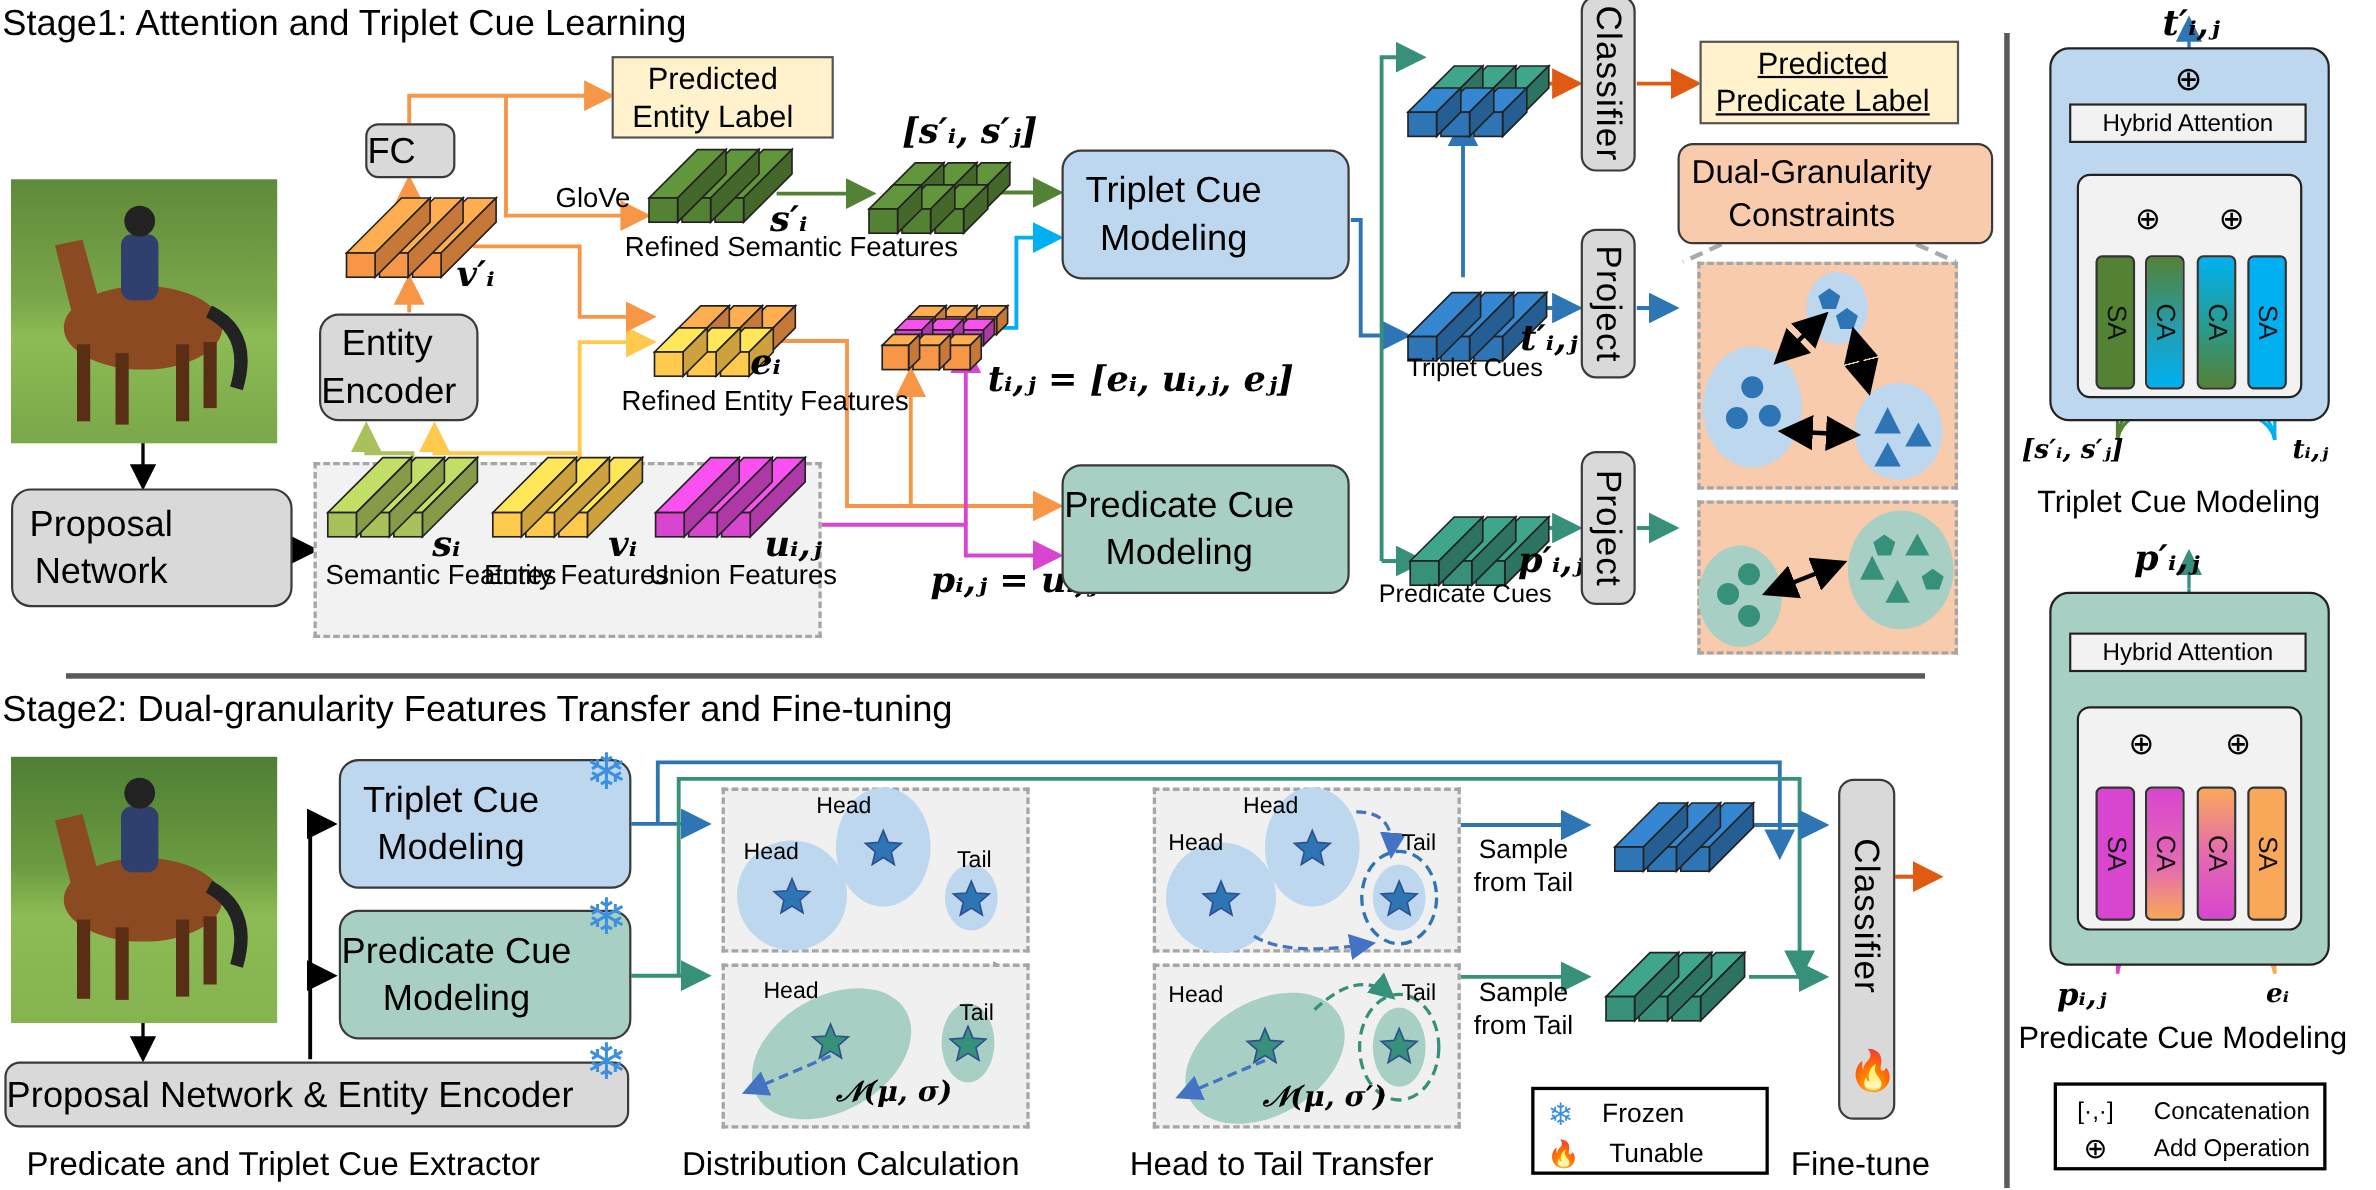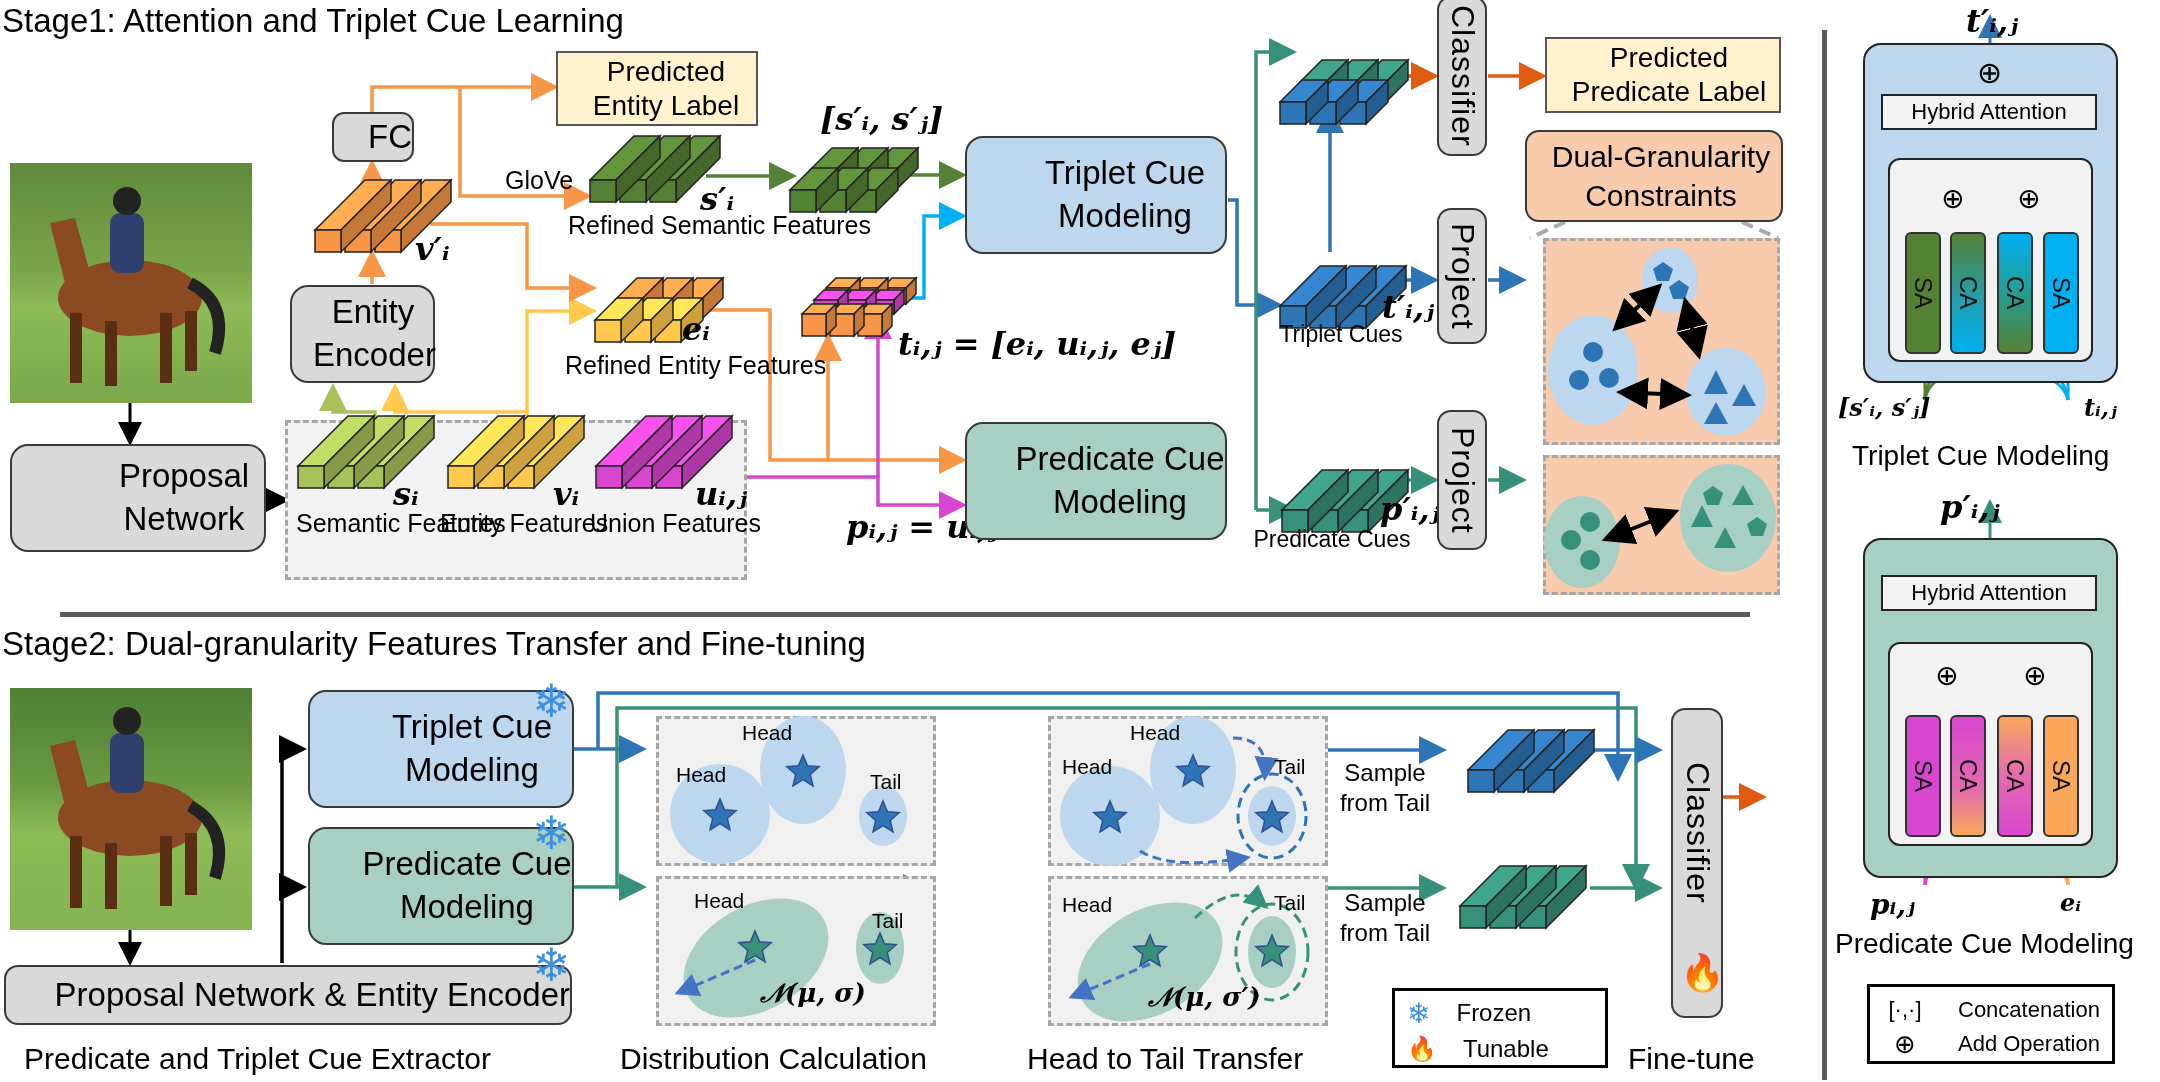--- a/index.html
+++ b/index.html
@@ -1,21 +1,21 @@
 <!DOCTYPE html>
 <html><head>
 <meta charset="utf-8">
 <style>
   html, body { margin:0; padding:0; background:#ffffff; }
   body { width:2160px; height:1082px; position:relative; overflow:hidden;
          font-family:"Liberation Sans", "DejaVu Sans", sans-serif; color:#000; }
   .abs { position:absolute; }
   .title { font-size:33px; white-space:nowrap; }
   .box { position:absolute; border:2.5px solid #3a3a3a; border-radius:18px;
-         display:flex; align-items:center; justify-content:flex-end; text-align:center;
+         display:flex; align-items:center; justify-content:flex-start; text-align:center;
          font-size:33px; line-height:1.3; box-sizing:border-box; }
   .gray { background:#d9d9d9; }
   .blue { background:#bdd7ee; }
   .teal { background:#a8cfc4; }
   .yellow { background:#fff2cc; border-radius:0; border-color:#555; }
   .salmon { background:#f8cbad; }
   .vbox { position:absolute; border:2.5px solid #3a3a3a; border-radius:14px; background:#d9d9d9;
           box-sizing:border-box; display:flex; align-items:center; justify-content:center; }
   .vbox span { writing-mode:vertical-rl; font-size:32px; letter-spacing:1px; }
   .lbl { position:absolute; font-size:25px; text-align:center; line-height:1.25; white-space:nowrap; }
@@ -468,23 +468,23 @@
   <span>Classifier</span>
 </div>
 <div class="vbox" style="left:1437px;top:208px;width:50px;height:136px;">
   <span>Project</span>
 </div>
 <div class="vbox" style="left:1437px;top:410px;width:50px;height:140px;">
   <span>Project</span>
 </div>
 
 <div class="box yellow" style="left:1545px;top:37px;width:236px;height:76px;font-size:28px;line-height:1.2;">
-  <span style="width:220px;">Predicted Predicate Label</span>
-</div>
-<div class="box salmon" style="left:1525px;top:130px;width:258px;height:92px;border-radius:14px;font-size:30px;line-height:1.3;">
+  <span style="width:220px;text-decoration:underline;">Predicted Predicate Label</span>
+</div>
+<div class="box salmon" style="left:1525px;top:130px;width:287px;height:92px;border-radius:14px;font-size:30px;line-height:1.3;">
   <span style="width:240px;">Dual-Granularity Constraints</span>
 </div>
 
 <div class="abs" style="left:1543px;top:238px;width:237px;height:207px;border:3px dashed #a6a6a6;background:#f8cbad;box-sizing:border-box;"></div>
 <div class="abs" style="left:1543px;top:455px;width:237px;height:140px;border:3px dashed #a6a6a6;background:#f8cbad;box-sizing:border-box;"></div>
 <svg width="2160" height="1082" viewBox="0 0 2160 1082" style="pointer-events:none;">
 
   <ellipse cx="1670" cy="280" rx="28" ry="33" fill="#bdd7ee"></ellipse>
   <polygon points="1663,262 1673,269 1669,281 1657,281 1653,269" fill="#2e75b6"></polygon>
   <polygon points="1679,280 1689,287 1685,299 1673,299 1669,287" fill="#2e75b6"></polygon>

